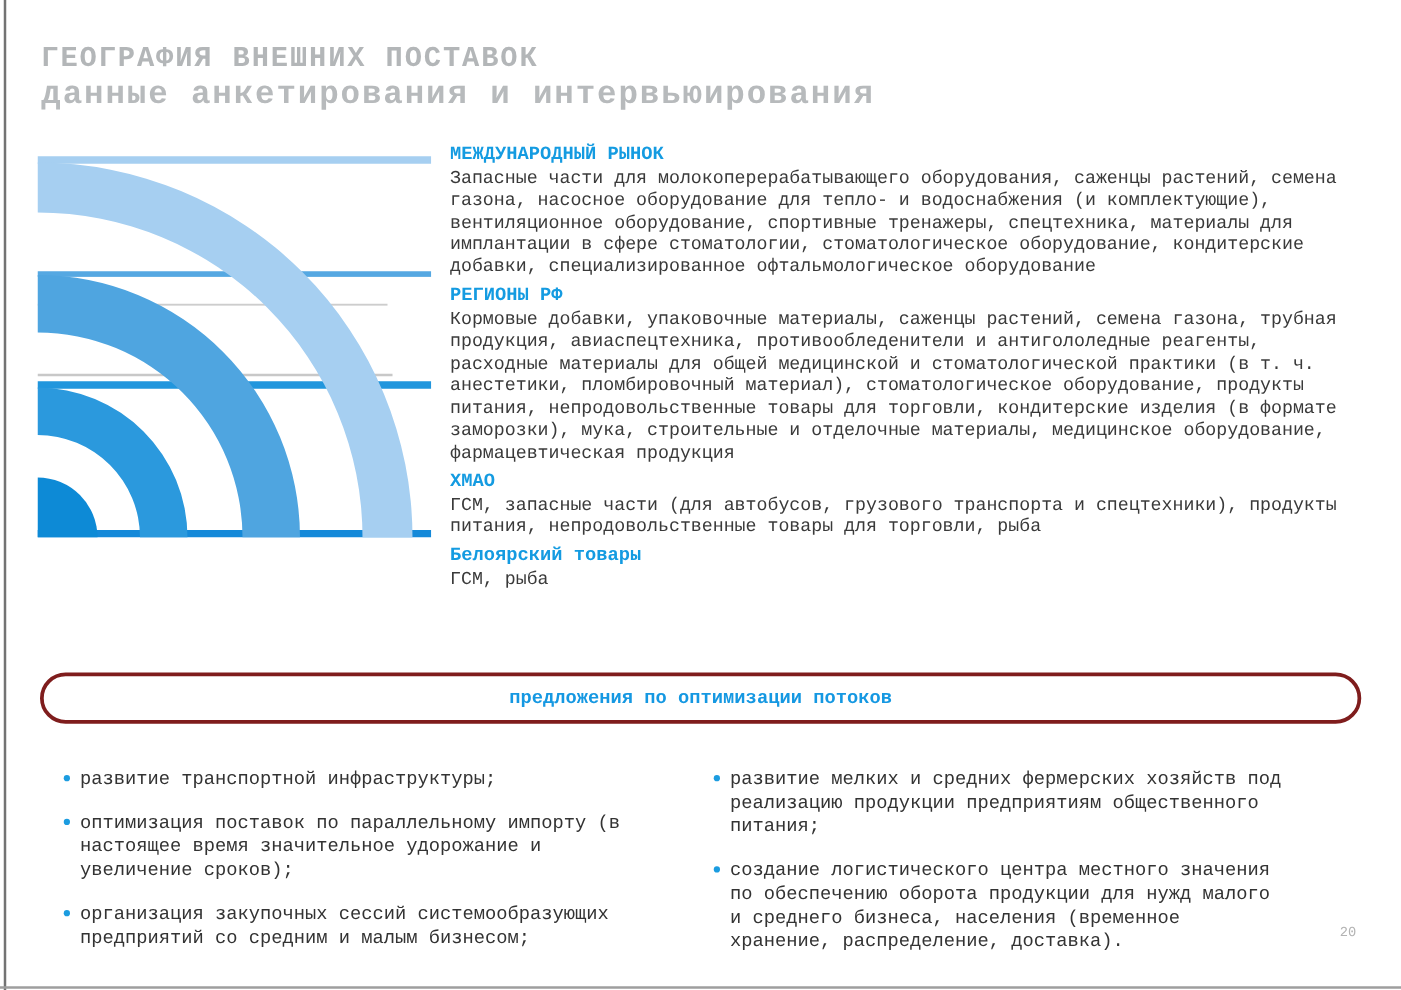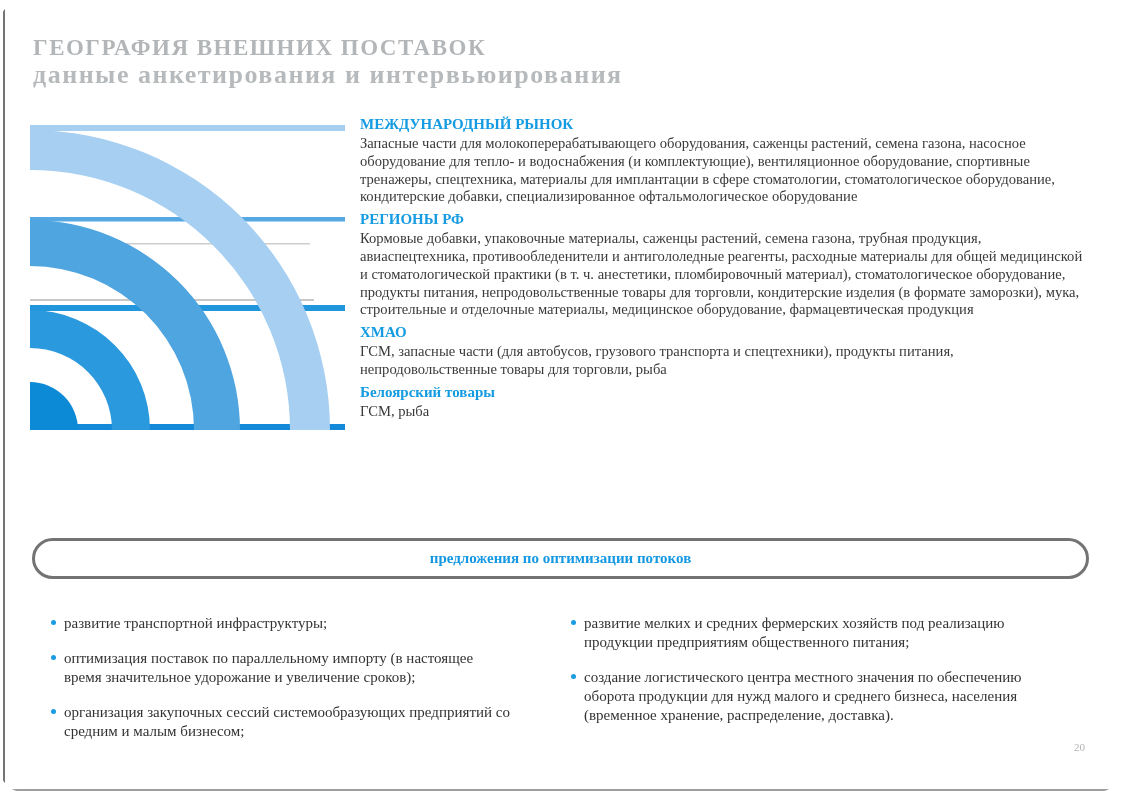--- a/index.html
+++ b/index.html
@@ -1,22 +1,21 @@
 <!DOCTYPE html>
 <html><head>
 <meta charset="utf-8">
 <style>
   html,body{margin:0;padding:0;background:#fff;}
   .page{
     position:relative;
     width:1121px;height:792px;
     background:#fff;
     overflow:hidden;
-    font-family:Liberation Serif, serif;
-    border-radius:23px;
+    font-family:Liberation Mono, monospace;
   }
   
   .edge-left{position:absolute;left:3px;top:0;width:2px;height:792px;background:#737373;}
   .edge-bottom{position:absolute;left:0;bottom:1px;width:1121px;height:2px;background:#9e9e9e;}
 
   
   .title-block{position:absolute;left:33px;top:34px;color:#b3b6b8;}
   .title-block h1{
     margin:0;font-size:23px;font-weight:bold;letter-spacing:1.5px;line-height:27px;
   }
@@ -32,21 +31,21 @@
   .section h3{
     margin:0 0 3px;font-size:15px;line-height:16px;font-weight:bold;color:#149BE1;
   }
   .section p{
     margin:0 0 5px;font-size:14.6px;line-height:17.8px;color:#3a3a3a;
   }
 
   
   .proposal-box{
     position:absolute;left:32px;top:538px;width:1051px;height:35px;
-    border:3px solid #737373;border-radius:21px;
+    border:3px solid #7f1d1d;border-radius:21px;
     display:flex;align-items:center;justify-content:center;
   }
   .proposal-box span{font-size:15px;font-weight:bold;color:#1598E2;}
 
   
   .bullets{position:absolute;top:598px;font-size:15px;line-height:19px;color:#333;}
   .bullets.left{left:30px;width:500px;}
   .bullets.right{left:550px;width:500px;}
   .bullets ul{margin:0;padding:0;list-style:none;}
   .bullets li{position:relative;padding-left:18px;margin:16px;}

